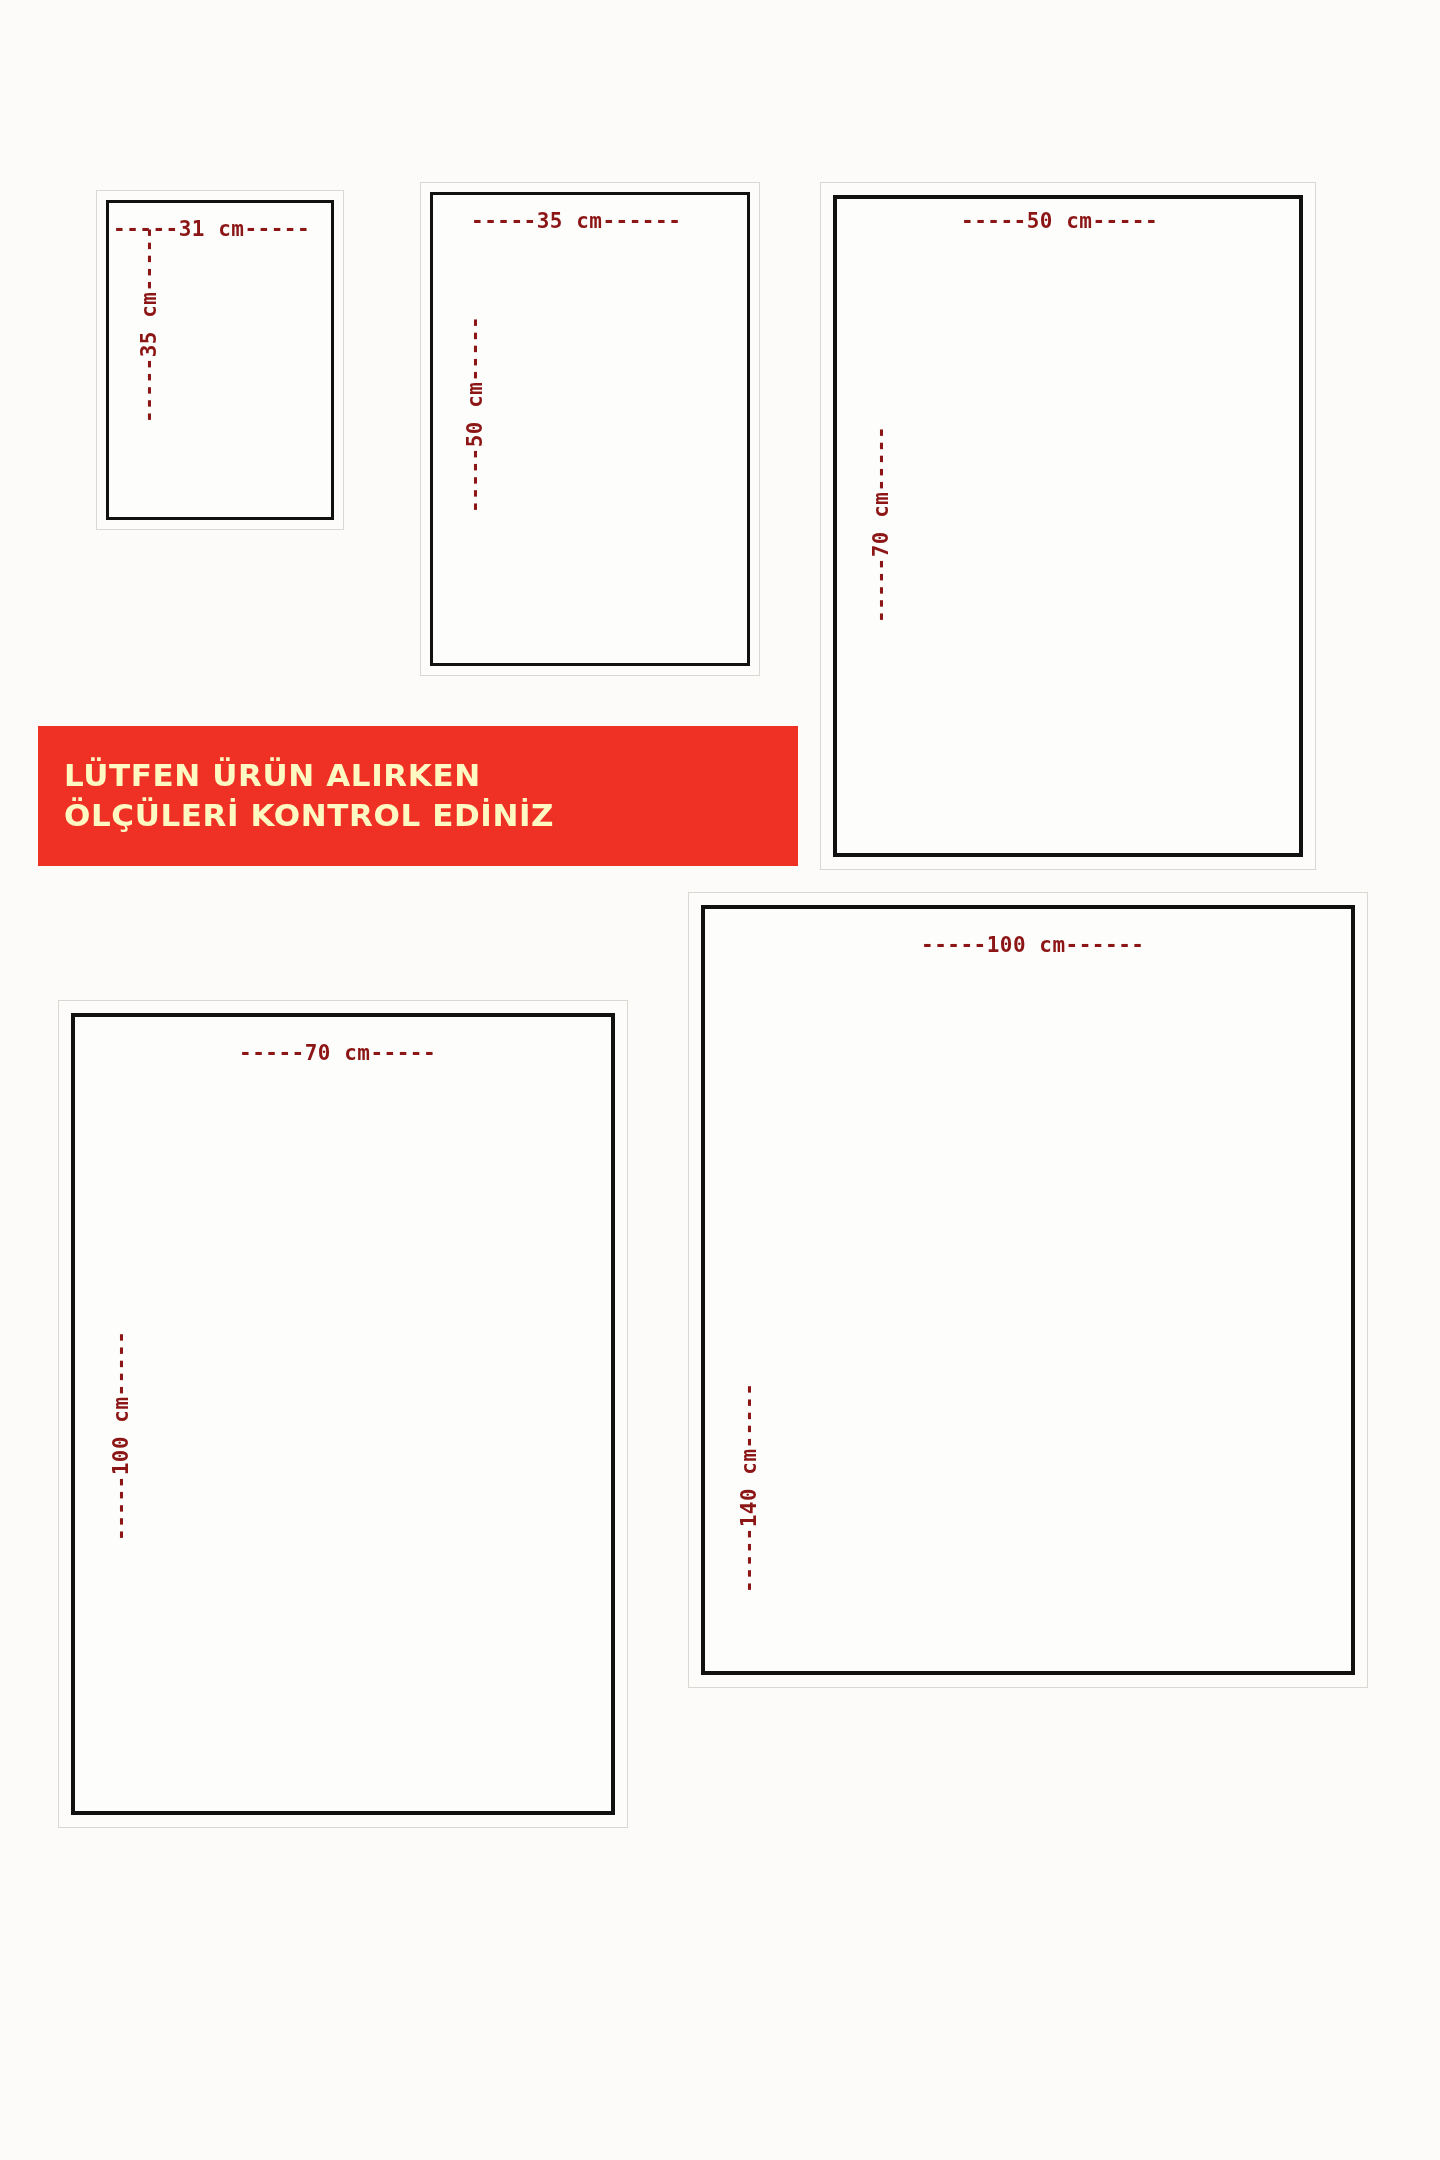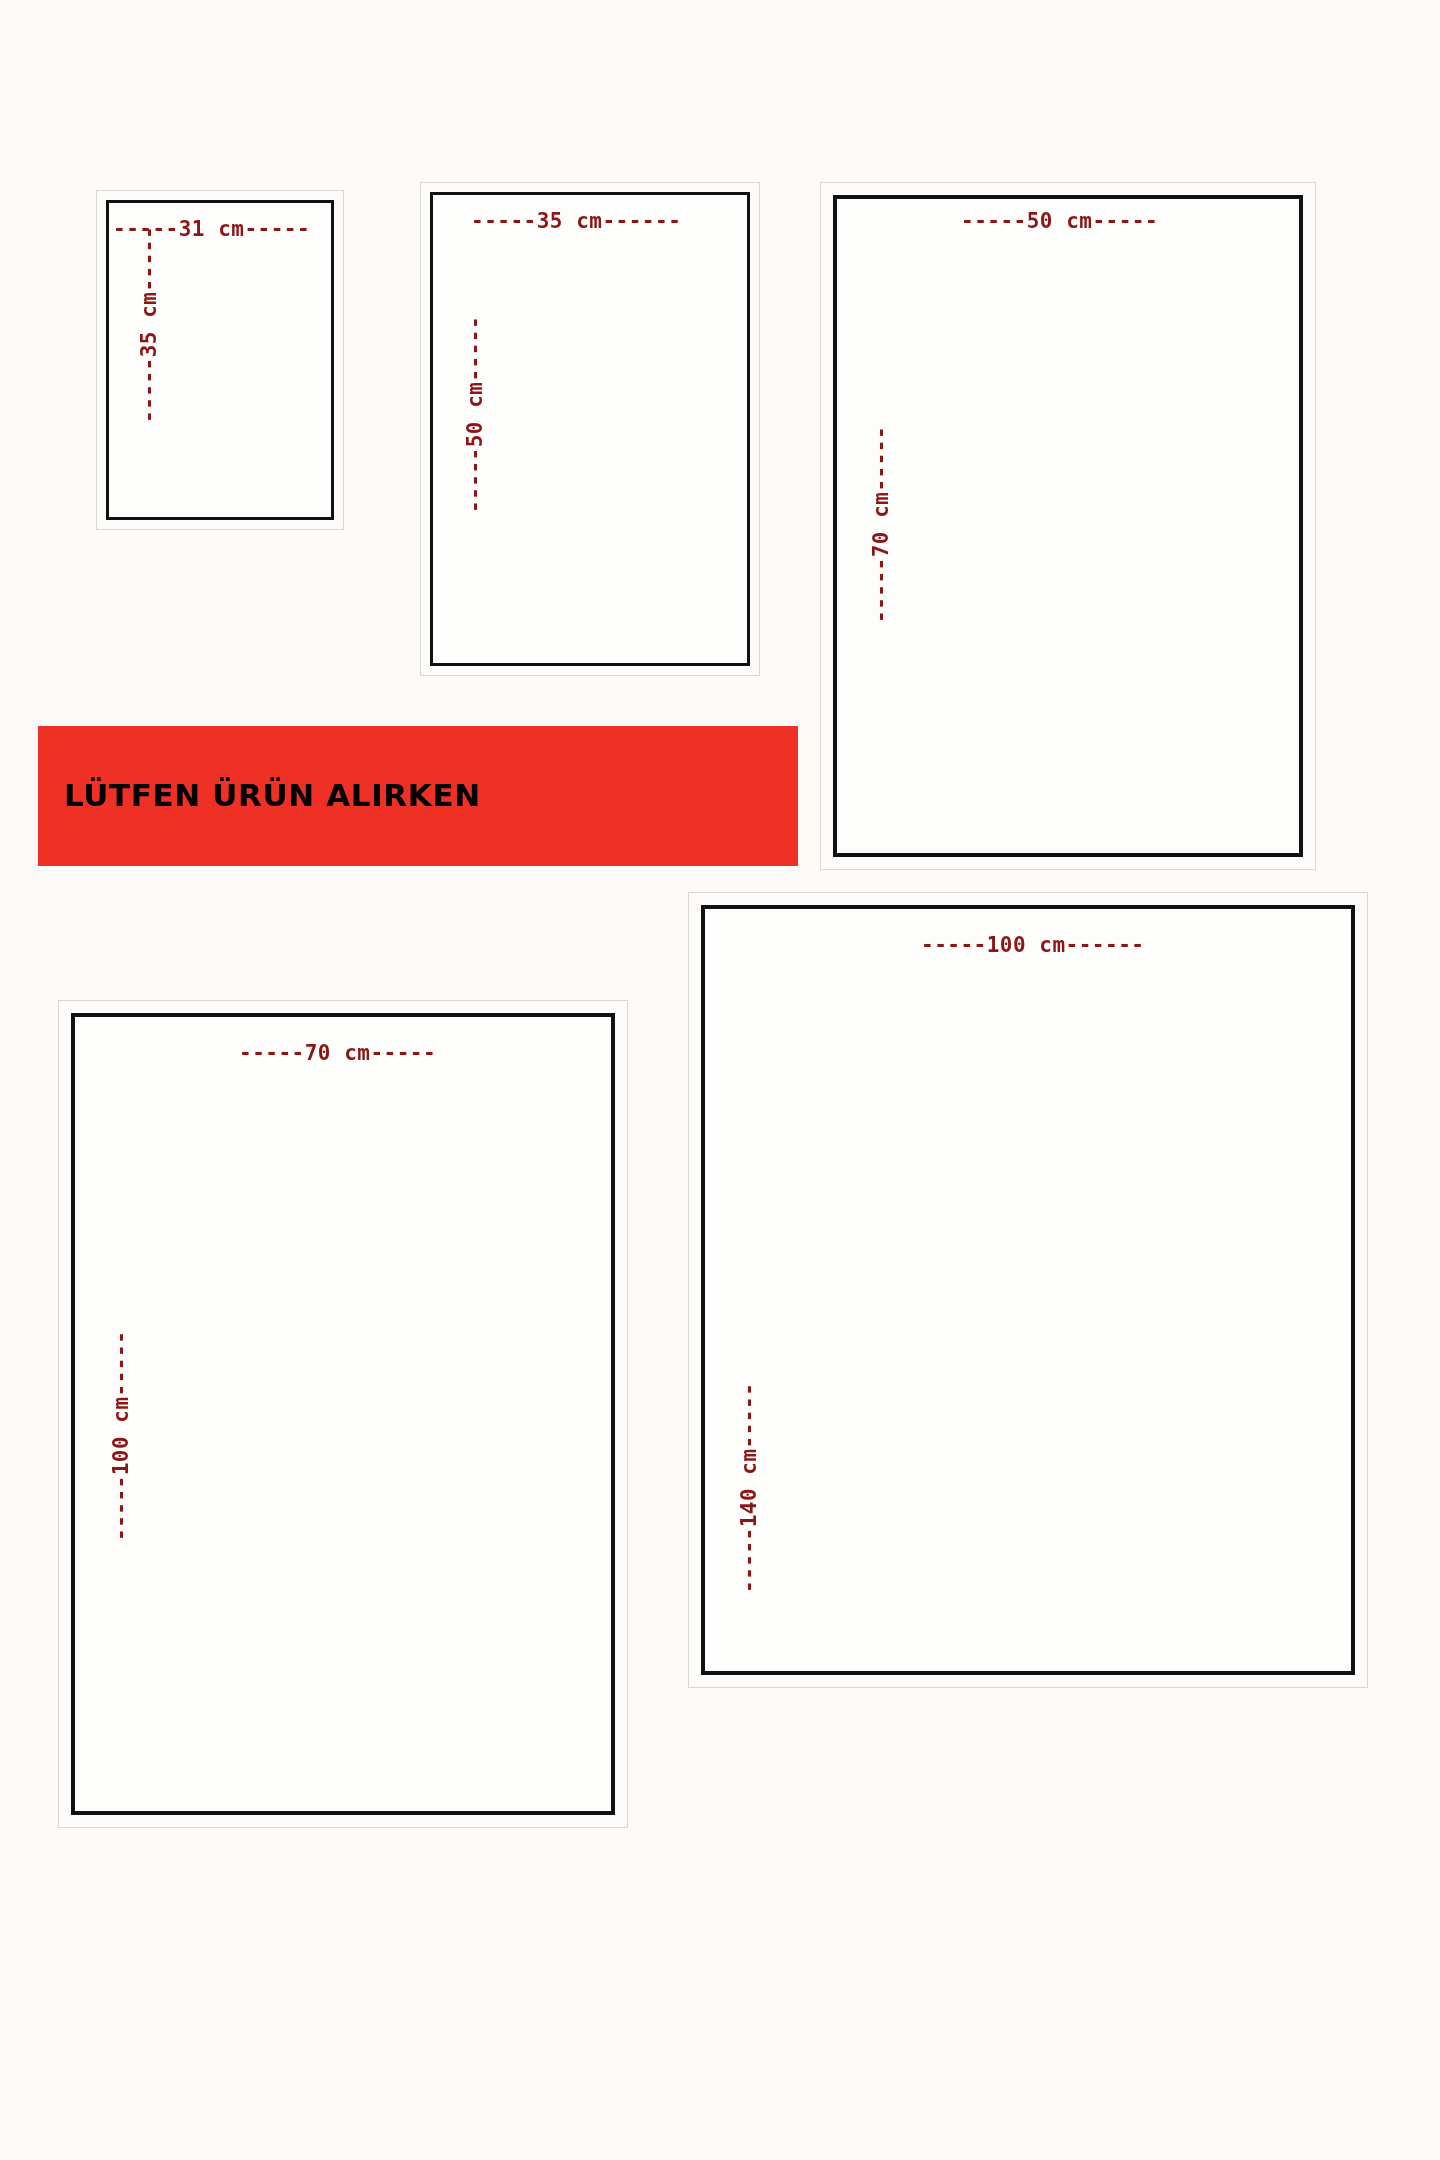--- a/index.html
+++ b/index.html
@@ -65,21 +65,21 @@
   #banner {
     position: absolute;
     background: #ee3124;
     display: flex;
     flex-direction: column;
     justify-content: center;
     padding: 0 26px;
     box-sizing: border-box;
   }
   #banner .line {
-    color: #000000;
+    color: #fef9c3;
     font-family: "DejaVu Sans", sans-serif;
     font-weight: bold;
     font-size: 31px;
     letter-spacing: 0.6px;
     line-height: 1.28;
     text-transform: uppercase;
   }
 </style>
 </head>
 <body>
@@ -99,20 +99,21 @@
   </div>
 
   <div class="frame" style="left:820px; top:182px; width:496px; height:688px;">
     <div class="inner"></div>
     <div class="dim h" style="left:140px; top:26px; font-size:21px;">-----50 cm-----</div>
     <div class="dim v" style="left:48px; top:440px; font-size:21px; transform:rotate(-90deg);">-----70 cm-----</div>
   </div>
 
   <div id="banner" style="left:38px; top:726px; width:760px; height:140px;">
     <div class="line">LÜTFEN ÜRÜN ALIRKEN</div>
+    <div class="line">ÖLÇÜLERİ KONTROL EDİNİZ</div>
   </div>
 
   <div class="frame" style="left:58px; top:1000px; width:570px; height:828px;">
     <div class="inner"></div>
     <div class="dim h" style="left:180px; top:40px; font-size:21px;">-----70 cm-----</div>
     <div class="dim v" style="left:50px; top:540px; font-size:21px; transform:rotate(-90deg);">-----100 cm-----</div>
   </div>
 
   <div class="frame" style="left:688px; top:892px; width:680px; height:796px;">
     <div class="inner"></div>

